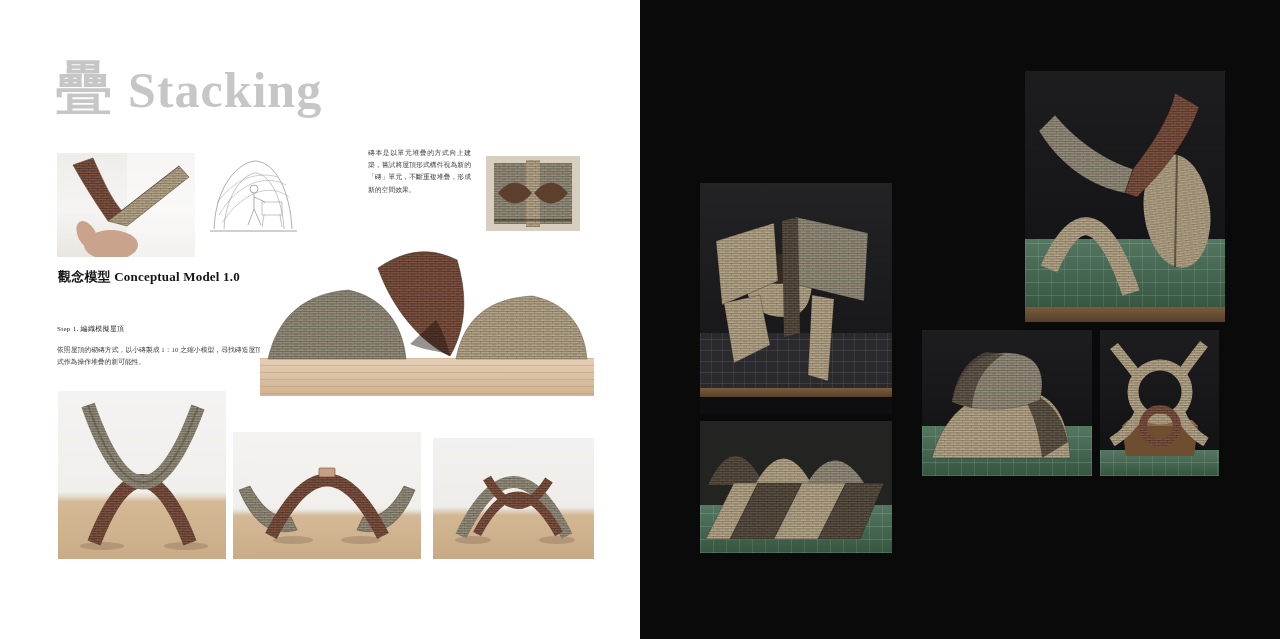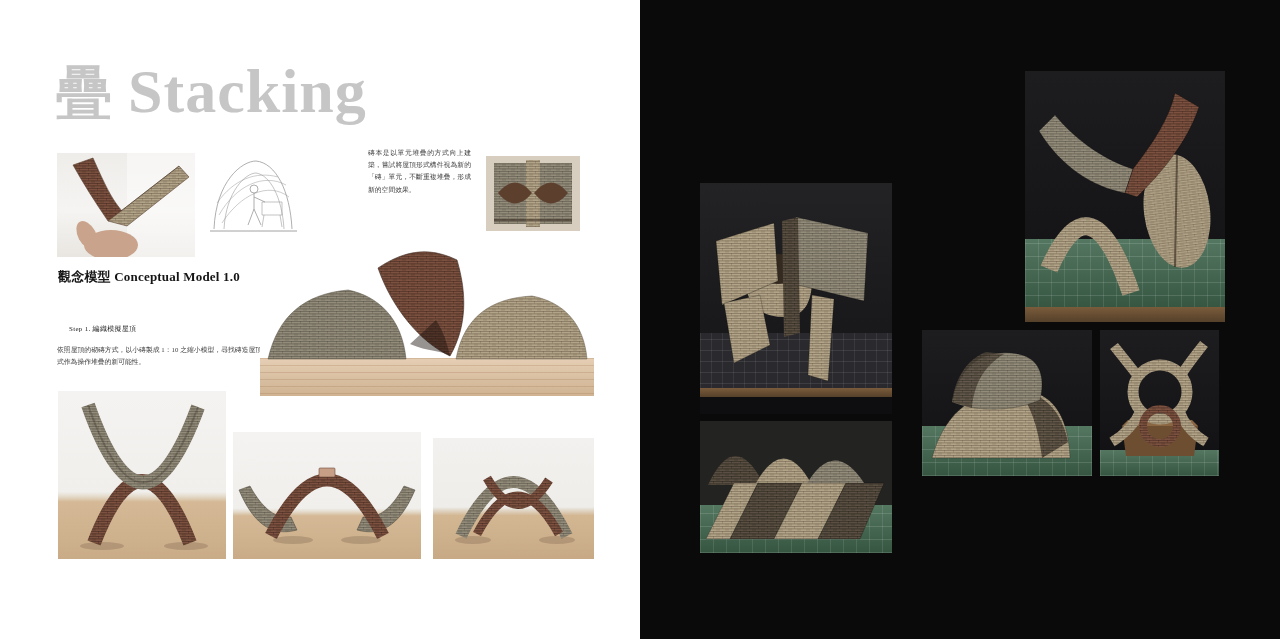--- a/index.html
+++ b/index.html
@@ -9,21 +9,21 @@
 
   
   .page-left  { position:absolute; left:0;   top:0; width:640px; height:639px; background:#ffffff; }
   .page-right { position:absolute; left:640px; top:0; width:640px; height:639px; background:#0a0a0a; }
 
   .abs { position:absolute; }
 
   
   .title-row { position:absolute; left:56px; top:60px; display:flex; align-items:baseline; color:#c6c6c6; }
   .title-hanzi { font-size:56px; font-weight:bold; line-height:1; letter-spacing:0; }
-  .title-latin { font-size:62px; font-weight:bold; line-height:1; margin-left:16px; letter-spacing:1px; }
+  .title-latin { font-size:50px; font-weight:bold; line-height:1; margin-left:16px; letter-spacing:1px; }
 
   
   .caption-bold { font-size:13px; font-weight:bold; color:#151515; letter-spacing:.2px; }
   .tiny-head { font-size:7px; color:#222; letter-spacing:.3px; }
   .tiny-body { font-size:6.8px; line-height:1.8; color:#3a3a3a; text-align:justify; }
 
   
   .photo { position:absolute; overflow:hidden; }
   .photo svg { position:absolute; left:0; top:0; }
 
@@ -128,21 +128,21 @@
         <rect x="8" y="7" width="78" height="61" fill="url(#pat-gray)"></rect>
         <rect x="40" y="4" width="14" height="67" fill="url(#pat-tan)"></rect>
         <path d="M12,37 Q29,16 46,37 Q29,58 12,37 Z" fill="#5d3f2e"></path>
         <path d="M48,37 Q65,16 82,37 Q65,58 48,37 Z" fill="#5d3f2e"></path>
         <path d="M8,64 H86" stroke="rgba(40,28,18,.5)" stroke-width="2"></path>
       </svg>
     </div>
 
     <div class="abs caption-bold" style="left:58px; top:268px;">觀念模型 Conceptual Model 1.0</div>
 
-    <div class="abs tiny-head" style="left:57px; top:324px;margin-left:12px;">Step 1. 編織模擬屋頂</div>
+    <div class="abs tiny-head" style="left:57px; top:324px;">Step 1. 編織模擬屋頂</div>
     <div class="abs tiny-body" style="left:57px; top:344px; width:212px;">依照屋頂的砌磚方式，以小磚製成 1：10 之縮小模型，尋找磚造屋頂形式作為操作堆疊的新可能性。</div>
 
     <div class="photo" style="left:260px; top:246px; width:334px; height:158px; background:#ffffff;">
       <div class="wood-grain" style="top:112px; height:38px;"></div>
       <svg width="334" height="158" viewBox="0 0 334 158">
         <path d="M8,113 C18,70 44,48 88,44 C118,50 142,72 146,113 Z" fill="url(#pat-gray)" stroke="#565145" stroke-width=".5"></path>
         <path d="M196,113 C204,70 232,52 272,50 C304,56 324,78 327,113 Z" fill="url(#pat-tan)" stroke="#6b6150" stroke-width=".5"></path>
         <path d="M118,22 C148,2 172,2 197,14 C207,48 207,80 190,110 C160,96 132,62 118,22 Z" fill="url(#pat-red)" stroke="#3c2a21" stroke-width=".6"></path>
         <path d="M150,98 C168,106 182,104 190,110 C186,92 182,84 176,74 Z" fill="rgba(25,15,10,.45)"></path>
       </svg>

